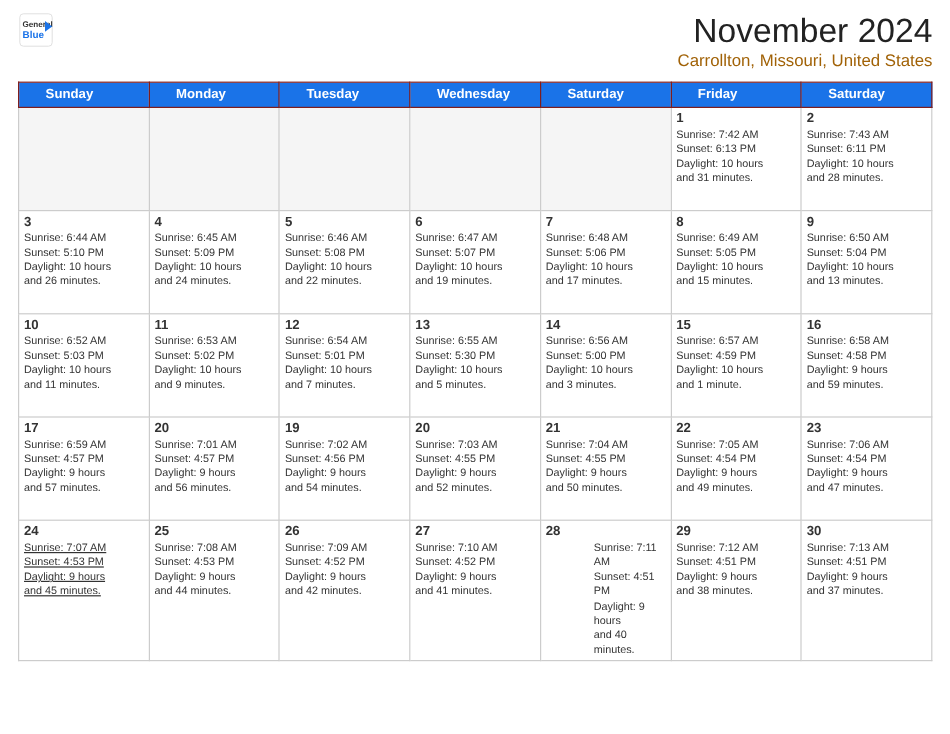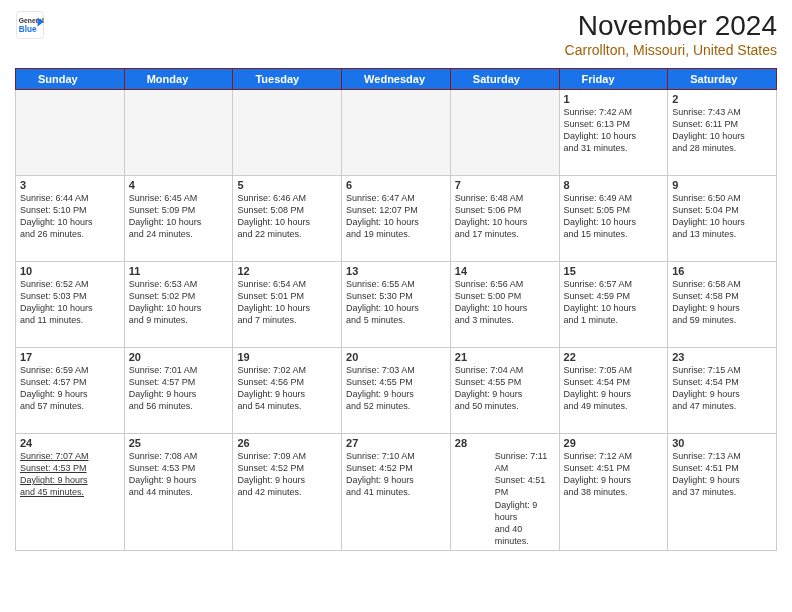--- a/index.html
+++ b/index.html
@@ -150,21 +150,21 @@
           <td>
             <span class="day-number">5</span>
             <div class="day-detail" style="white-space: pre-line;">Sunrise: 6:46 AM
 Sunset: 5:08 PM
 Daylight: 10 hours
 and 22 minutes.</div>
           </td>
           <td>
             <span class="day-number">6</span>
             <div class="day-detail" style="white-space: pre-line;">Sunrise: 6:47 AM
-Sunset: 12:07 PM
+Sunset: 5:07 PM
 Daylight: 10 hours
 and 19 minutes.</div>
           </td>
           <td>
             <span class="day-number">7</span>
             <div class="day-detail" style="white-space: pre-line;">Sunrise: 6:48 AM
 Sunset: 5:06 PM
 Daylight: 10 hours
 and 17 minutes.</div>
           </td>
@@ -272,21 +272,21 @@
           </td>
           <td>
             <span class="day-number">22</span>
             <div class="day-detail" style="white-space: pre-line;">Sunrise: 7:05 AM
 Sunset: 4:54 PM
 Daylight: 9 hours
 and 49 minutes.</div>
           </td>
           <td>
             <span class="day-number">23</span>
-            <div class="day-detail" style="white-space: pre-line;">Sunrise: 7:15 AM
+            <div class="day-detail" style="white-space: pre-line;">Sunrise: 7:06 AM
 Sunset: 4:54 PM
 Daylight: 9 hours
 and 47 minutes.</div>
           </td>
         </tr>
         <tr>
           <td>
             <span class="day-number">24</span>
             <div class="day-detail" style="white-space: pre-line; text-decoration: underline;">Sunrise: 7:07 AM
 Sunset: 4:53 PM

